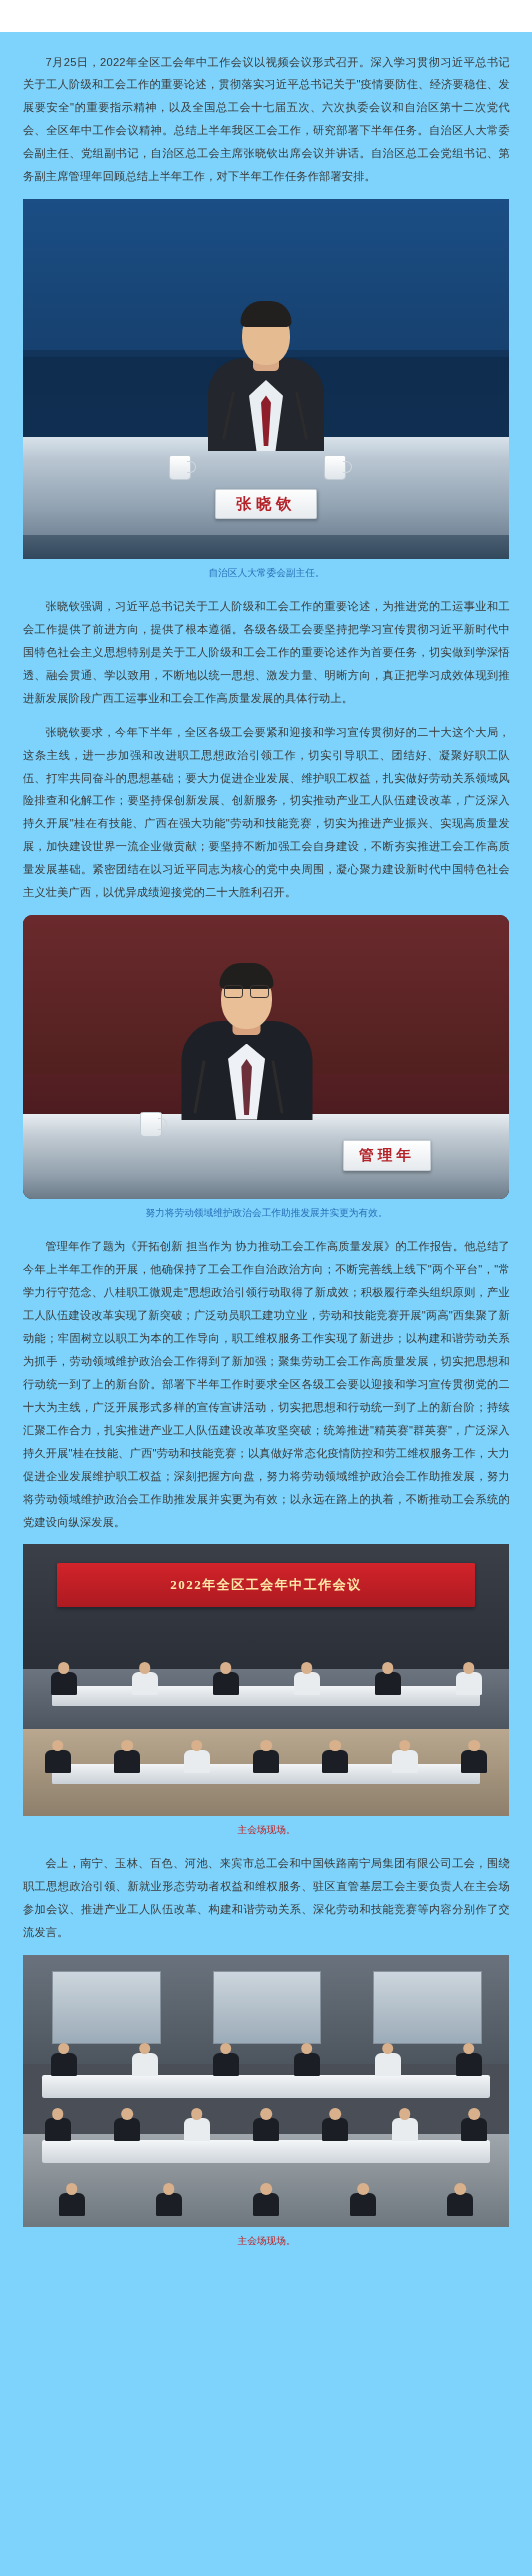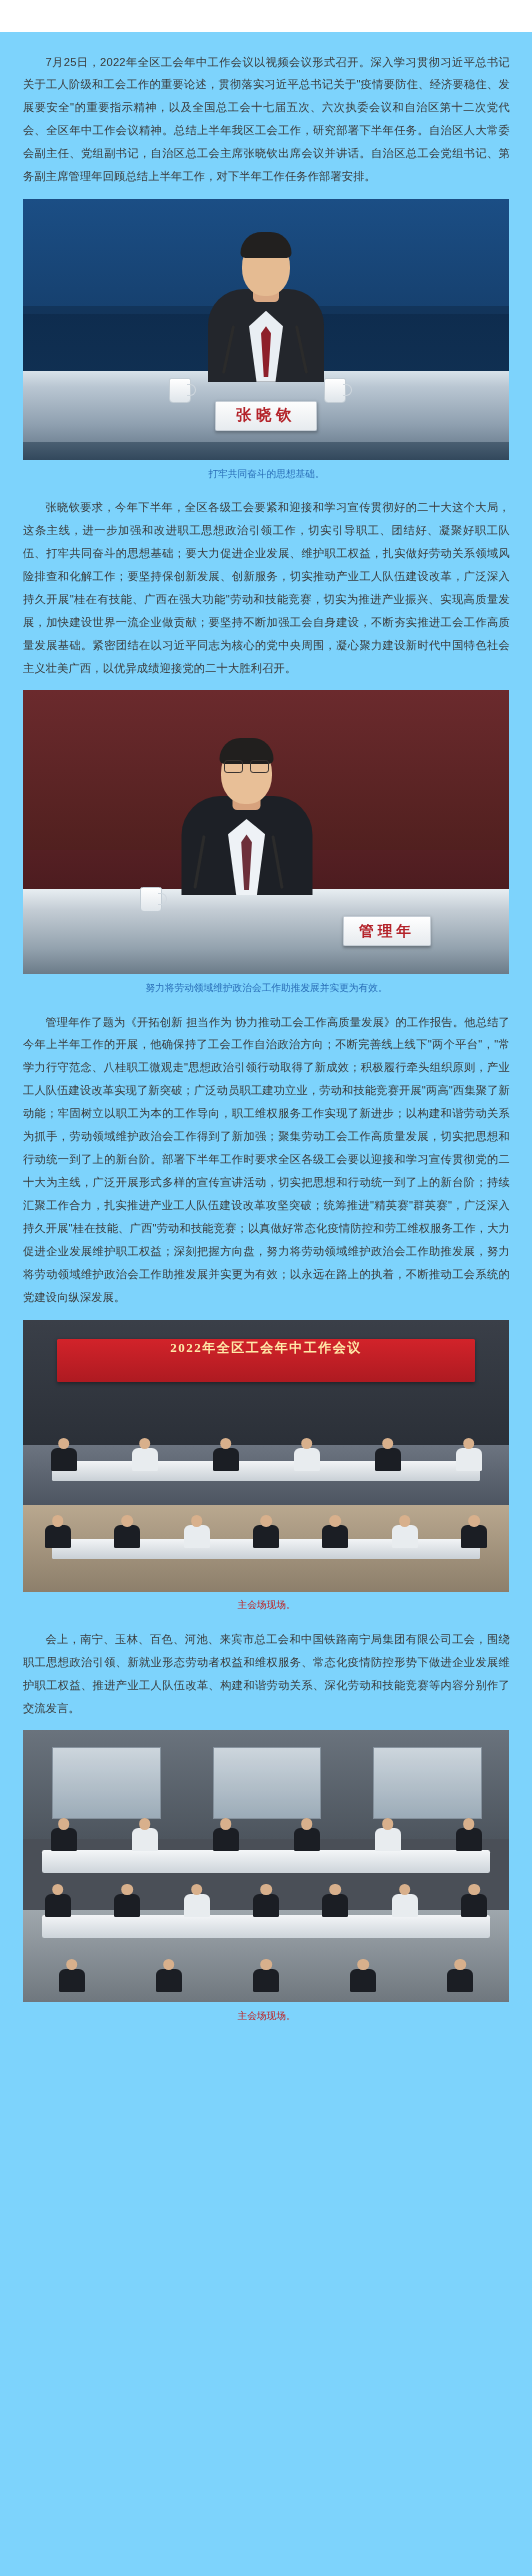--- a/index.html
+++ b/index.html
@@ -45,21 +45,21 @@
   .figcaption.red {
     color: #c02020;
   }
   
   .photo {
     position: relative;
     width: 486px;
     overflow: hidden;
     background: #203040;
   }
-  .photo1 { height: 261px; background: linear-gradient(180deg,#16406e 0%, #15406d 42%, #0e2c4e 43%, #123457 100%); }
+  .photo1 { height: 360px; background: linear-gradient(180deg,#16406e 0%, #15406d 42%, #0e2c4e 43%, #123457 100%); }
   .p1-backwall {
     position: absolute; left:0; top:0; width:100%; height:44%;
     background: linear-gradient(180deg,#1b4e85 0%, #16406e 100%);
   }
   .p1-backwall:after{
     content:""; position:absolute; left:0; bottom:0; width:100%; height:7.7px;
     background:rgba(0,0,0,0.18);
   }
   .p1-desk {
     position:absolute; left:0; bottom:0; width:100%; height:34%;
@@ -114,21 +114,21 @@
   .nameplate{
     position:absolute; left:50%; transform:translateX(-50%); bottom:11%;
     background:linear-gradient(180deg,#fdfdfd,#e7ebef);
     border:0.8px solid #c6ced6;
     padding:3.9px 20px; border-radius:1.5px;
     font-size:15.4px; font-weight:bold; color:#b4232a; letter-spacing:4.6px;
     box-shadow:0 1.5px 3.1px rgba(0,0,0,0.25);
     font-family:"Liberation Serif","DejaVu Serif",serif;
   }
   
-  .photo2 { height: 284px; background: linear-gradient(180deg,#4e1f22 0%, #5c2226 45%, #3a1518 100%); }
+  .photo2 { height: 284px; background: linear-gradient(180deg,#4e1f22 0%, #5c2226 45%, #3a1518 100%); border-radius: 9px; }
   .p2-wall{
     position:absolute; left:0; top:0; width:100%; height:56%;
     background:linear-gradient(180deg,#6b2a2d 0%, #51201f 100%);
   }
   .p2-desk{
     position:absolute; left:0; bottom:0; width:100%; height:30%;
     background:linear-gradient(180deg,#e8eef2 0%, #c3ccd4 25%, #93a2ae 70%, #6b7b88 100%);
   }
   .p2-person{
     position:absolute; left:46%; transform:translateX(-50%); bottom:28%;
@@ -182,21 +182,21 @@
   
   .photo3 { height: 272px; background:#2c2f36; }
   .p3-wall{
     position:absolute; left:0; top:0; width:100%; height:46%;
     background:linear-gradient(180deg,#3a3f48 0%, #2b3038 100%);
   }
   .banner{
     position:absolute; left:7%; top:7%; width:86%; height:16%;
     background:linear-gradient(180deg,#d2232a,#ae1a21);
     border-radius:1.5px;
-    display:flex; justify-content:center;
+    display:flex; align-items:center; justify-content:center;
     box-shadow:0 1.5px 3.9px rgba(0,0,0,0.35);
   }
   .banner span{
     color:#ffe9a8; font-size:13px; font-weight:bold; letter-spacing:1.5px;
     font-family:"Liberation Serif","DejaVu Serif",serif;
     white-space:nowrap;
   }
   .p3-stage{
     position:absolute; left:0; top:46%; width:100%; height:22%;
     background:linear-gradient(180deg,#6c7480 0%,#4d5561 100%);
@@ -274,23 +274,24 @@
         <div class="p1-neck"></div>
         <div class="p1-head"></div>
         <div class="p1-hair"></div>
       </div>
       <div class="p1-mic" style="left:42%; bottom:33%; height:49px; transform:rotate(12deg);"></div>
       <div class="p1-mic" style="left:57%; bottom:33%; height:49px; transform:rotate(-12deg);"></div>
       <div class="p1-cup" style="left:30%;"></div>
       <div class="p1-cup" style="left:62%;"></div>
       <div class="nameplate">张晓钦</div>
     </div>
-    <div class="figcaption">打牢共同奋斗的思想基础。</div>
+    <div class="figcaption">自治区人大常委会副主任。</div>
   </div>
 
+  <p class="para">张晓钦强调，习近平总书记关于工人阶级和工会工作的重要论述，为推进党的工运事业和工会工作提供了前进方向，提供了根本遵循。各级各级工会要坚持把学习宣传贯彻习近平新时代中国特色社会主义思想特别是关于工人阶级和工会工作的重要论述作为首要任务，切实做到学深悟透、融会贯通、学以致用，不断地以统一思想、激发力量、明晰方向，真正把学习成效体现到推进新发展阶段广西工运事业和工会工作高质量发展的具体行动上。</p>
 
   <p class="para">张晓钦要求，今年下半年，全区各级工会要紧和迎接和学习宣传贯彻好的二十大这个大局，这条主线，进一步加强和改进职工思想政治引领工作，切实引导职工、团结好、凝聚好职工队伍、打牢共同奋斗的思想基础；要大力促进企业发展、维护职工权益，扎实做好劳动关系领域风险排查和化解工作；要坚持保创新发展、创新服务，切实推动产业工人队伍建设改革，广泛深入持久开展"桂在有技能、广西在强大功能"劳动和技能竞赛，切实为推进产业振兴、实现高质量发展，加快建设世界一流企业做贡献；要坚持不断加强工会自身建设，不断夯实推进工会工作高质量发展基础。紧密团结在以习近平同志为核心的党中央周围，凝心聚力建设新时代中国特色社会主义壮美广西，以优异成绩迎接党的二十大胜利召开。</p>
 
   <div class="figure">
     <div class="photo photo2">
       <div class="p2-wall"></div>
       <div class="p2-desk"></div>
       <div class="p2-person">
         <div class="p2-suit"></div>
         <div class="p2-shirt"></div>
@@ -337,21 +338,21 @@
         <div class="seat white"></div>
         <div class="seat"></div>
         <div class="seat"></div>
         <div class="seat white"></div>
         <div class="seat"></div>
       </div>
     </div>
     <div class="figcaption red">主会场现场。</div>
   </div>
 
-  <p class="para">会上，南宁、玉林、百色、河池、来宾市总工会和中国铁路南宁局集团有限公司工会，围绕职工思想政治引领、新就业形态劳动者权益和维权服务、常态化疫情防控形势下做进企业发展维护职工权益、推进产业工人队伍改革、构建和谐劳动关系、深化劳动和技能竞赛等内容分别作了交流发言。</p>
+  <p class="para">会上，南宁、玉林、百色、河池、来宾市总工会和中国铁路南宁局集团有限公司工会，围绕职工思想政治引领、新就业形态劳动者权益和维权服务、驻区直管基层工会主要负责人在主会场参加会议、推进产业工人队伍改革、构建和谐劳动关系、深化劳动和技能竞赛等内容分别作了交流发言。</p>
 
   <div class="figure">
     <div class="photo photo4">
       <div class="p4-wall"></div>
       <div class="p4-window" style="left:6%; width:22%;"></div>
       <div class="p4-window" style="left:39%; width:22%;"></div>
       <div class="p4-window" style="left:72%; width:22%;"></div>
       <div class="p4-floor"></div>
       <div class="p4-table" style="top:44%;"></div>
       <div class="seat-row" style="top:36%;">

